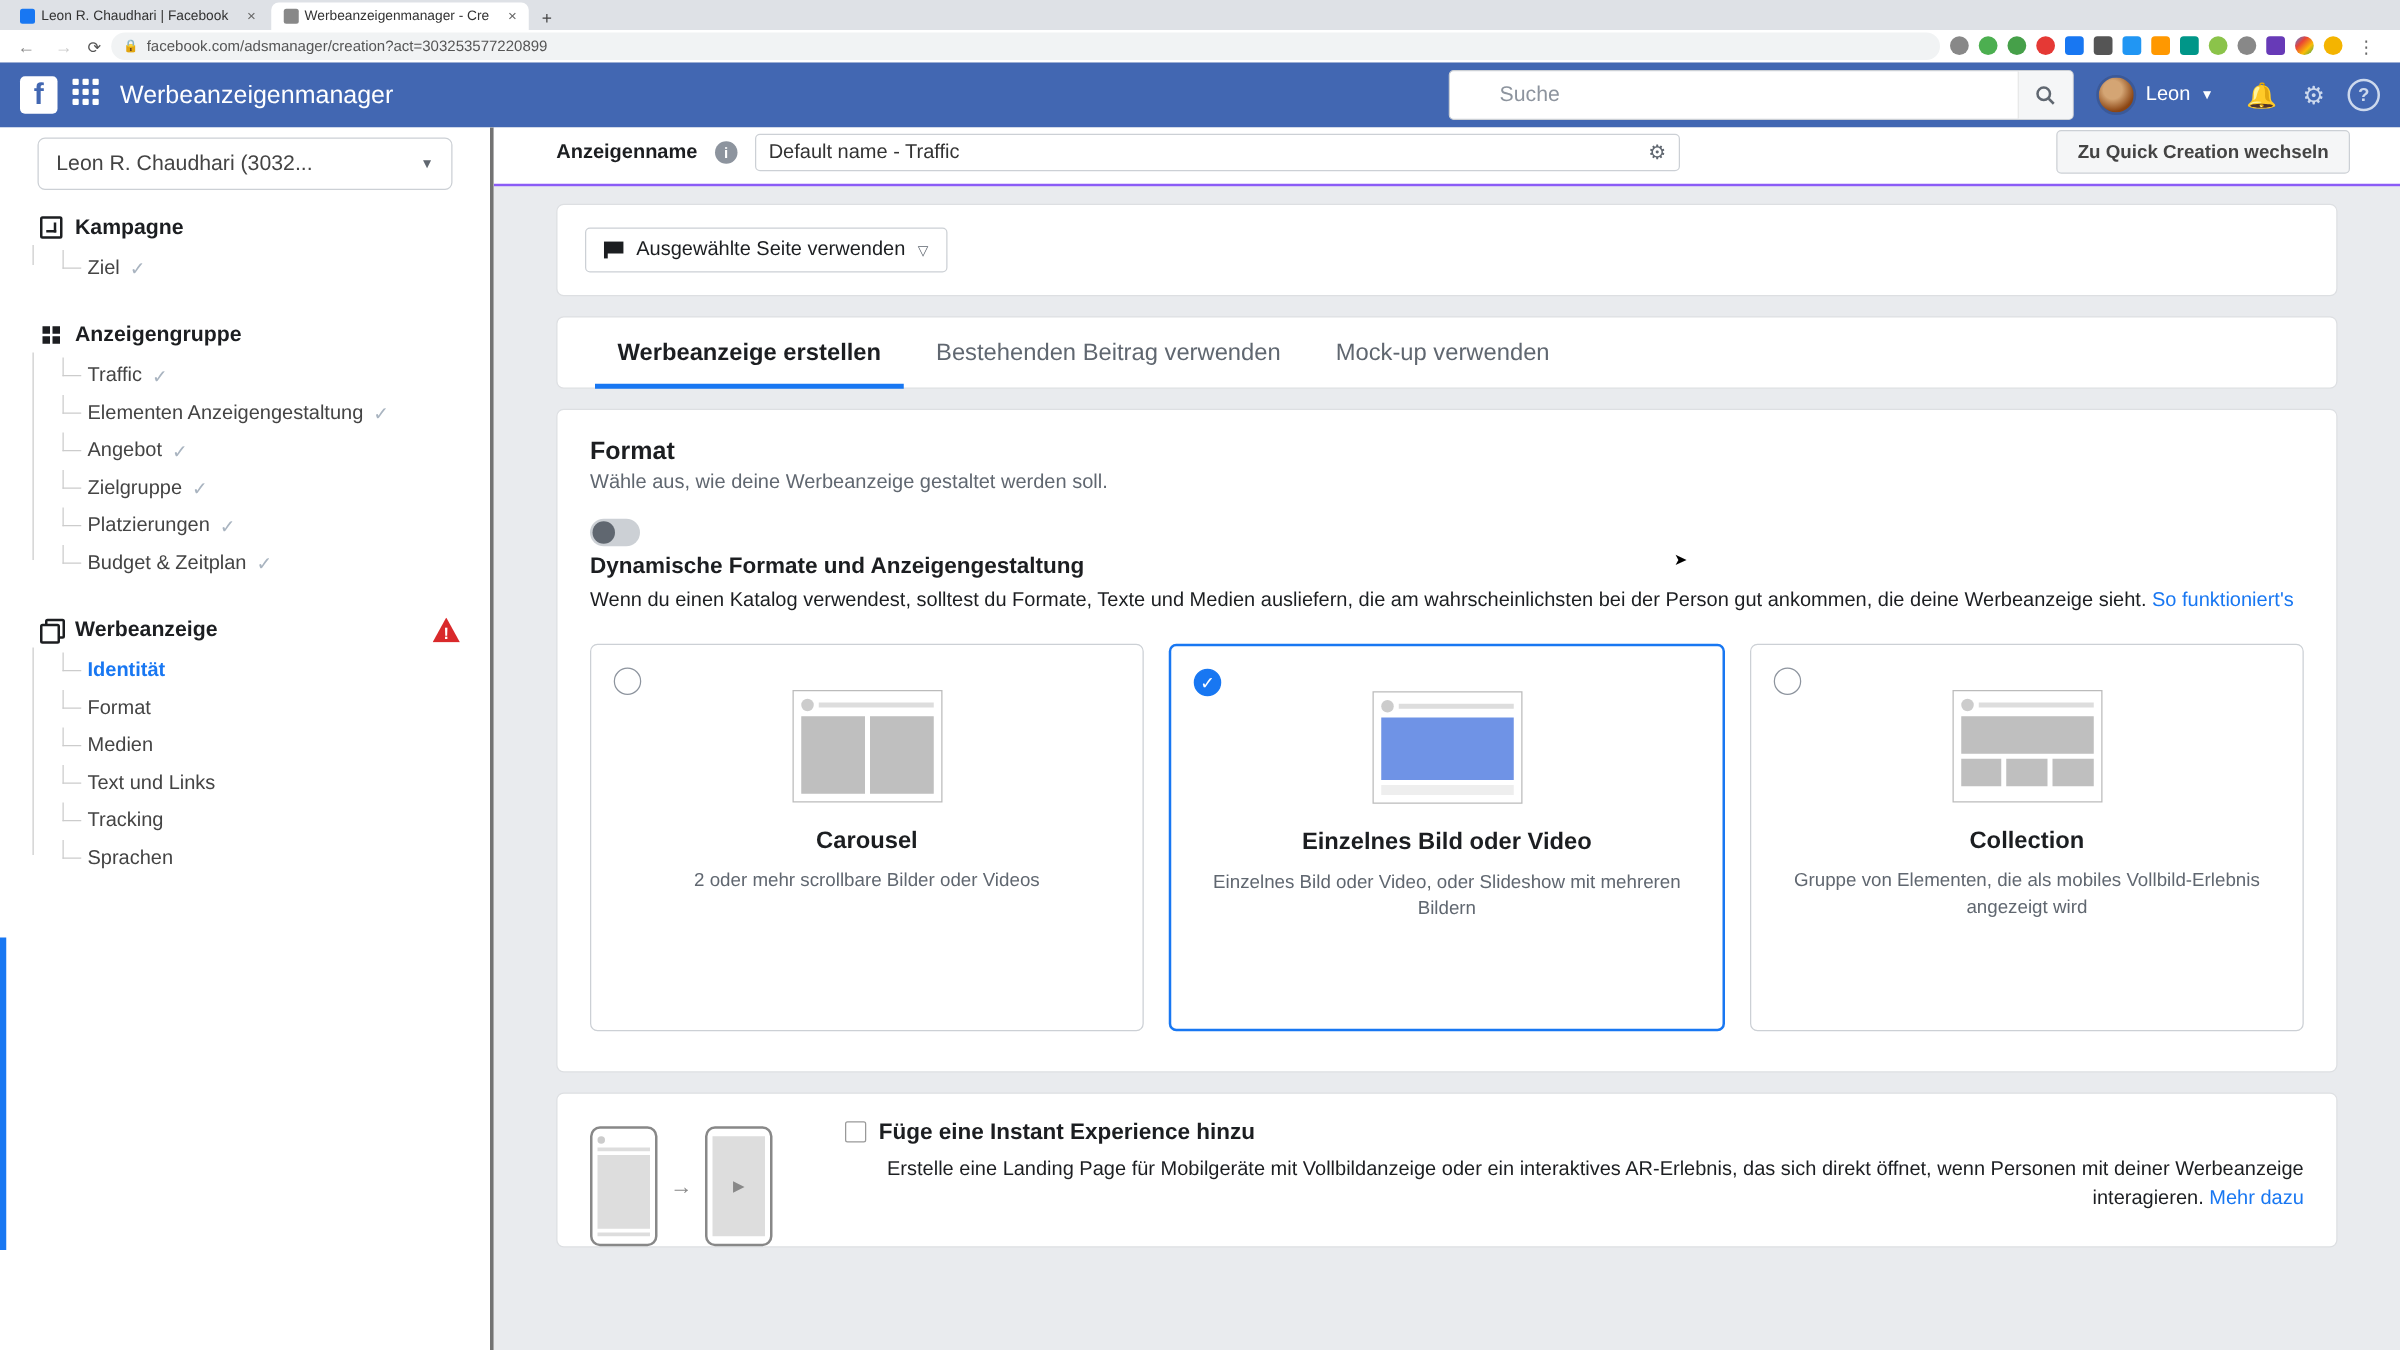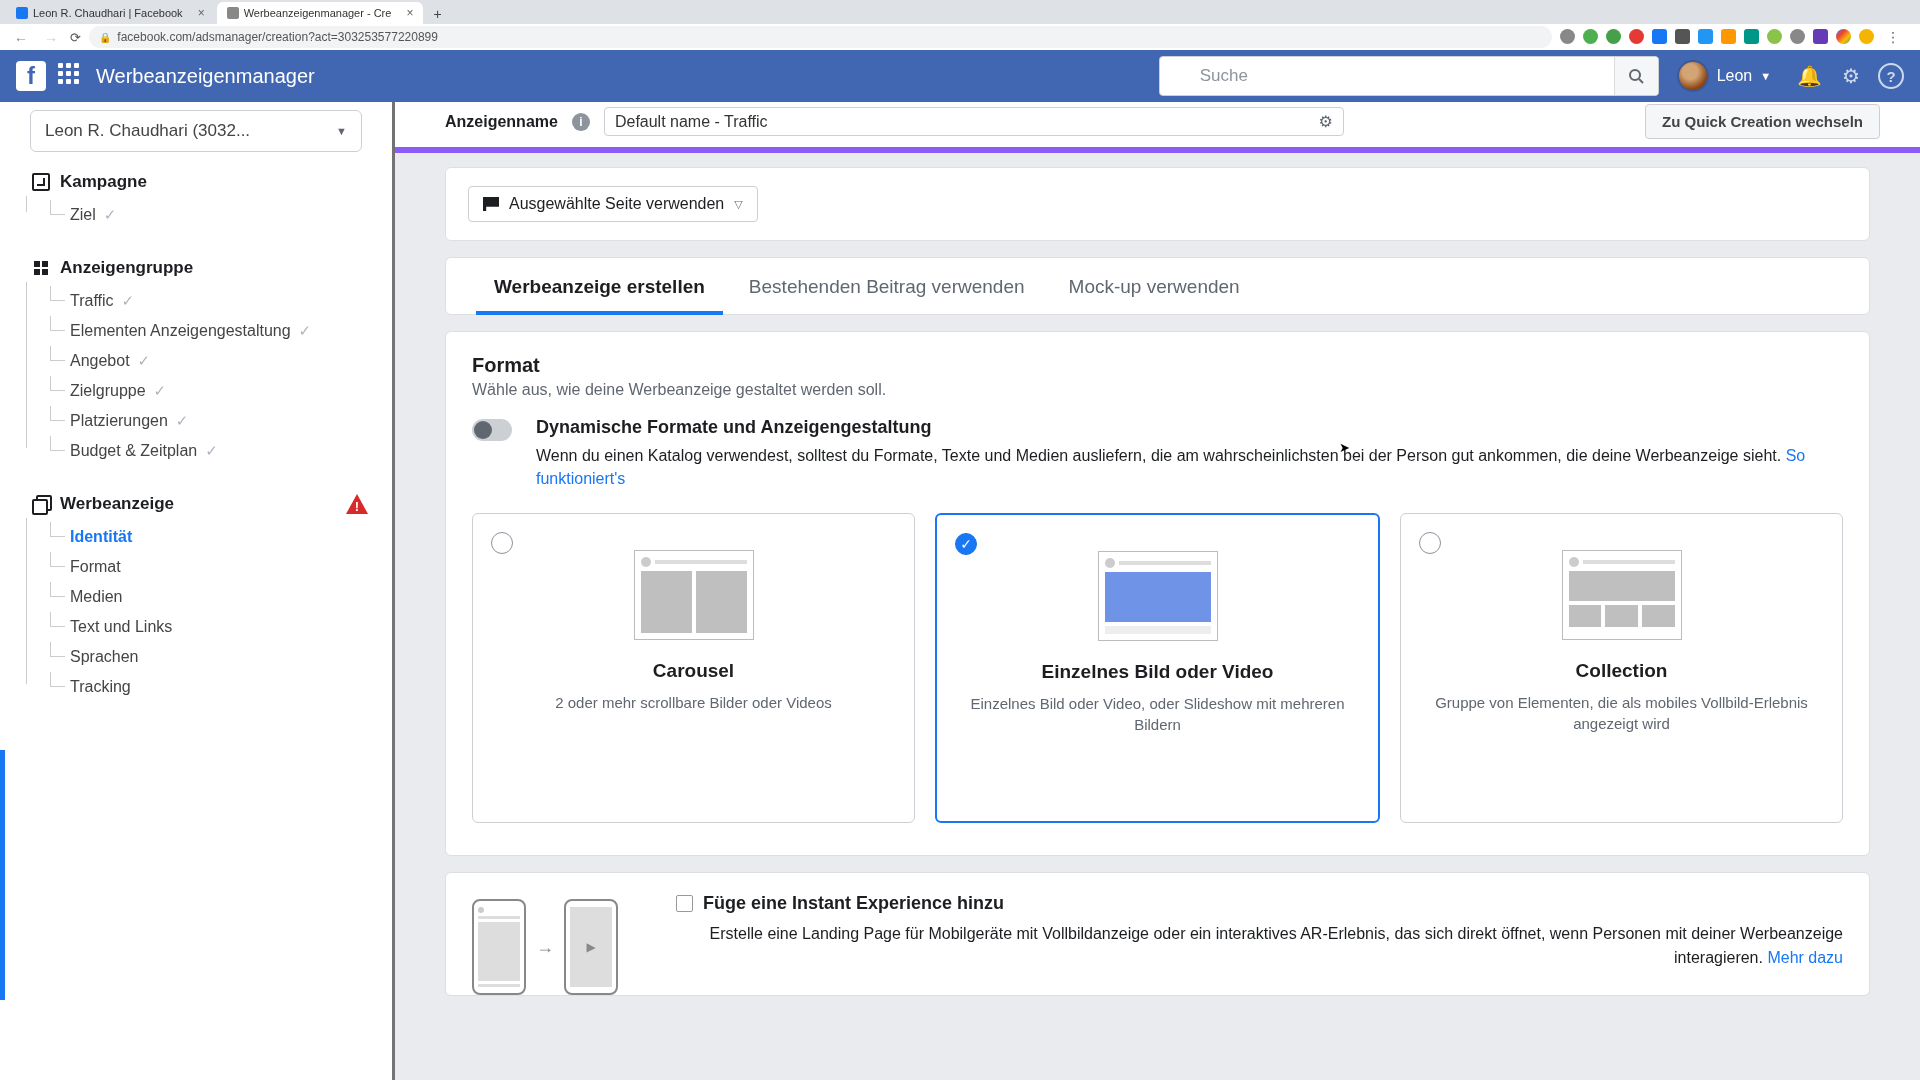--- a/index.html
+++ b/index.html
@@ -63,21 +63,21 @@
 .tree-items::before { content:""; position: absolute; left: 0; top: -4px; bottom: 18px; border-left: 1px solid #ccc; }
 .tree-item .check { color: #a9b4c0; font-size: 15px; }
 .tree-item.active { color: #1877f2; font-weight: 600; }
 .left-active-indicator { position: absolute; left: 0; top: 648px; width: 5px; height: 250px; background: #1877f2; }
 
 .close-btn-wrap { padding: 14px; display: flex; justify-content: center; }
 .close-btn { background: #f5f6f7; border: none; padding: 10px 30px; font-size: 16px; color: #444; border-radius: 3px; font-weight: 600;}
 
 
 .main { flex: 1; background: #e9ebee; overflow: auto; position: relative;}
-.top-sticky { background: #fff; border-bottom: 6px solid #8b5cf6; padding: 2px 40px 8px 50px; display: flex; align-items: center; gap: 14px;}
+.top-sticky { background: #fff; border-bottom: 2px solid #8b5cf6; padding: 2px 40px 8px 50px; display: flex; align-items: center; gap: 14px;}
 .name-label { font-size: 16px; font-weight: 600; }
 .info-i { width: 18px; height: 18px; border-radius: 50%; background: #8d949e; color: #fff; font-size: 12px; display: flex; align-items: center; justify-content: center; font-weight: bold;}
 .name-input-wrap { flex: 1; max-width: 740px; border: 1px solid #ccd0d5; border-radius: 4px; padding: 4px 10px; display: flex; align-items: center; background: #fff;}
 .name-input { flex: 1; border: none; font-size: 16px; color: #333; outline: none;}
 .gear { color: #606770; font-size: 16px; }
 .quick-btn { margin-left: auto; border: 1px solid #ccd0d5; background: #f5f6f7; padding: 8px 16px; border-radius: 4px; font-size: 15px; font-weight: 600; color: #444;}
 
 .content-wrap { padding: 14px 50px 40px;}
 .card { background: #fff; border: 1px solid #dddfe2; border-radius: 6px; margin-bottom: 16px; }
 .page-select { padding: 18px 22px;}
@@ -87,21 +87,21 @@
 .tabs { display: flex; padding: 0 26px;}
 .tab { padding: 18px 22px 16px; font-size: 19px; color: #606770; position: relative;}
 .tab.active { color: #1c1e21; font-weight: 600;}
 .tab.active::after { content:""; position: absolute; left: 4px; right: 4px; bottom: -1px; height: 4px; background: #1877f2;}
 .tabs-card { background: #fff; border: 1px solid #dddfe2; border-radius: 6px; margin-bottom: 16px; border-bottom: 1px solid #dddfe2;}
 
 .format-card { padding: 22px 26px 32px;}
 .sect-title { font-size: 20px; font-weight: 700; margin-bottom: 4px;}
 .sect-sub { font-size: 16px; color: #606770; margin-bottom: 18px;}
 
-.toggle-row { display: flex; align-items: flex-start; gap: 24px; margin-bottom: 23px;}
+.toggle-row { display: flex; align-items: flex-start; gap: 5px; margin-bottom: 23px; flex-direction: column;}
 .toggle { width: 40px; height: 22px; background: #ccd0d5; border-radius: 11px; position: relative; flex-shrink: 0; margin-top: 2px;}
 .toggle-knob { width: 18px; height: 18px; background: #606770; border-radius: 50%; position: absolute; top: 2px; left: 2px;}
 .toggle-title { font-size: 18px; font-weight: 700; margin-bottom: 6px;}
 .toggle-desc { font-size: 16px; color: #1c1e21; line-height: 1.45;}
 .link { color: #1877f2; }
 .toggle-texts { flex: 1; }
 
 .format-grid { display: flex; gap: 20px; margin-top: 22px;}
 .format-opt { flex: 1; border: 1px solid #ccd0d5; border-radius: 6px; padding: 22px 18px 26px; text-align: center; position: relative; min-height: 310px;}
 .format-opt.selected { border: 2px solid #1877f2;}
@@ -296,24 +296,24 @@
           <div class="tree-item">
               <span>Format</span>
             </div>
           <div class="tree-item">
               <span>Medien</span>
             </div>
           <div class="tree-item">
               <span>Text und Links</span>
             </div>
           <div class="tree-item">
+              <span>Tracking</span>
+            </div>
+          <div class="tree-item">
               <span>Sprachen</span>
-            </div>
-          <div class="tree-item">
-              <span>Tracking</span>
             </div>
         </div>
       </div>
     </div>
 
   </div>
 
   <div class="main">
     <div class="top-sticky">
       <span class="name-label">Anzeigenname</span>

